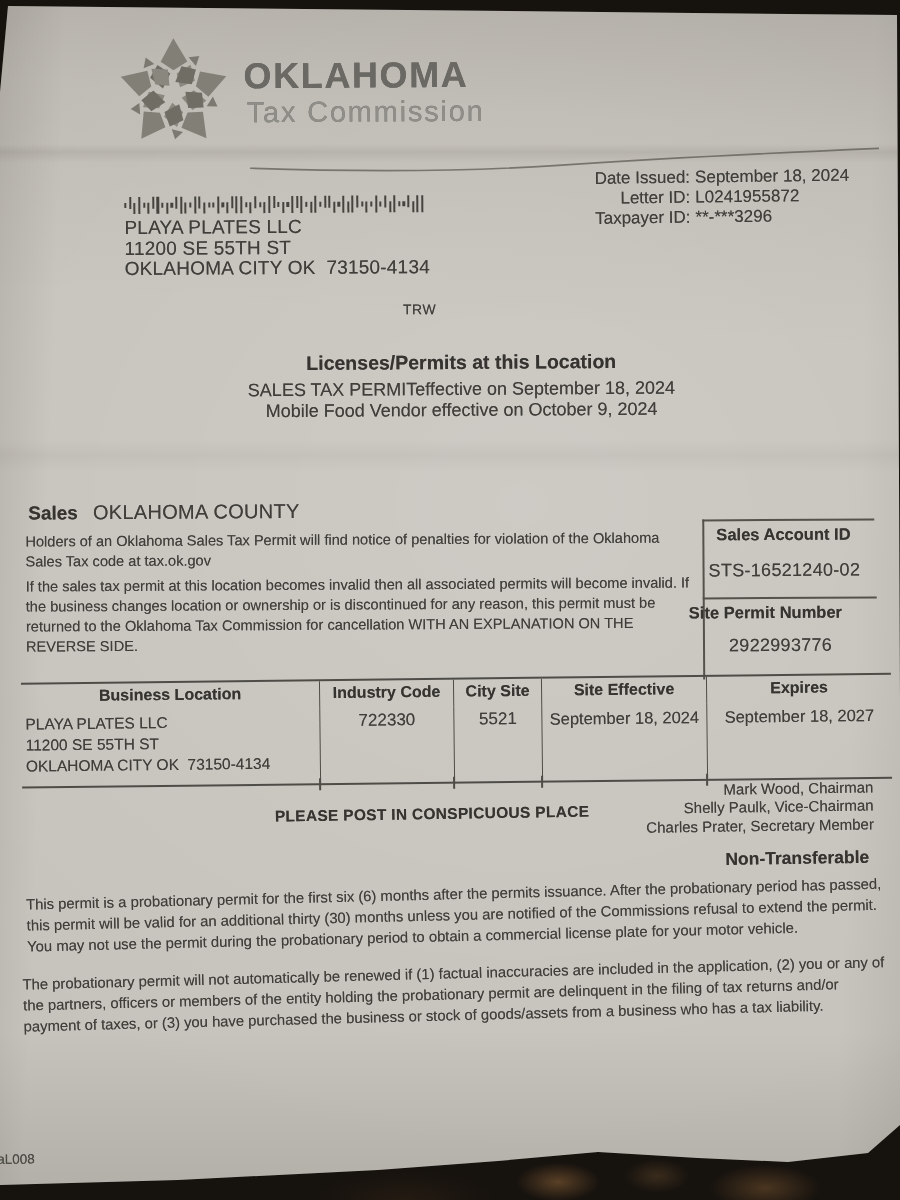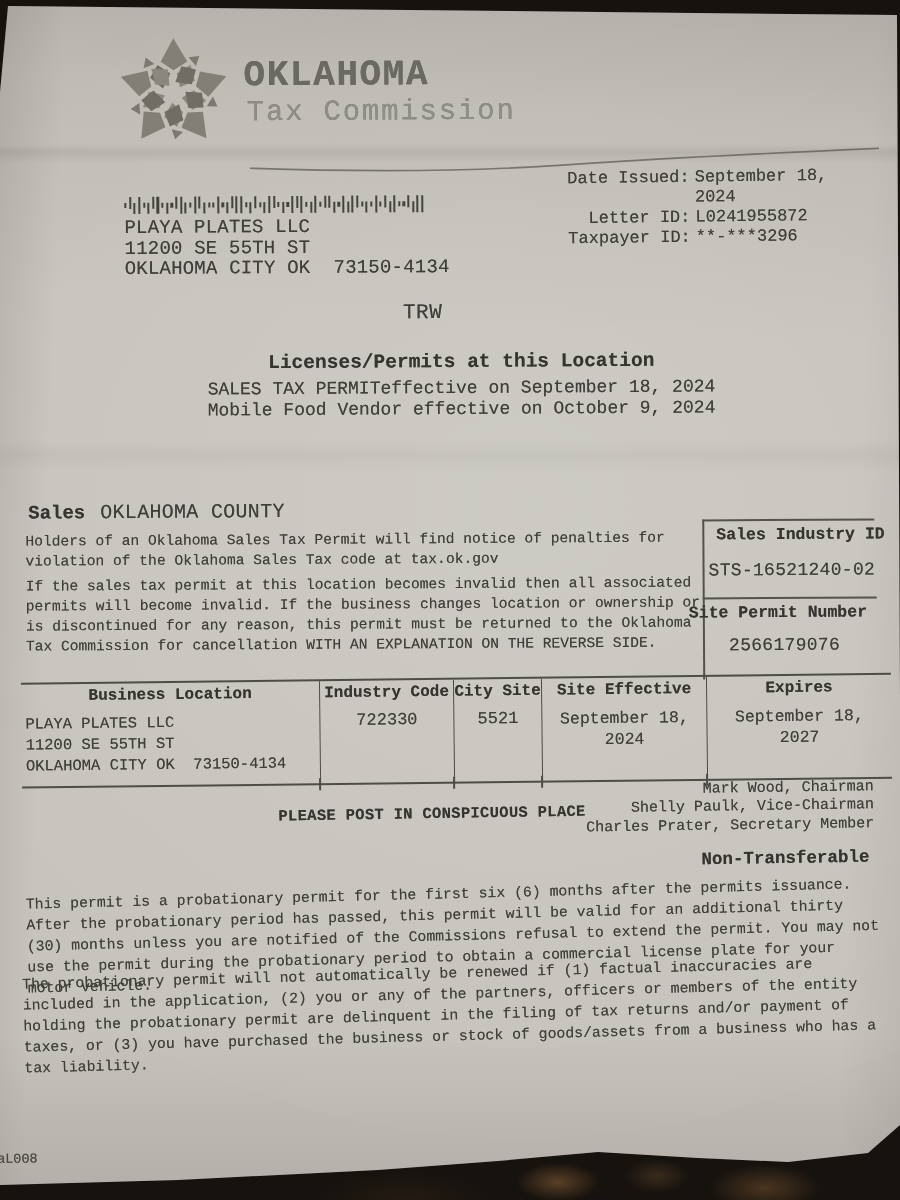--- a/index.html
+++ b/index.html
@@ -1,18 +1,18 @@
 <!DOCTYPE html>
 <html><head>
 <meta charset="utf-8">
 <style>
   html,body{margin:0;padding:0;background:#000;}
   .photo{
     position:relative;width:900px;height:1200px;overflow:hidden;
-    font-family:Liberation Mono, monospace;
+    font-family:Liberation Sans, sans-serif;
     background:
       radial-gradient(60px 28px at 62% 98.5%, #5a4026 0%, rgba(90,64,38,0) 70%),
       radial-gradient(80px 34px at 85% 99%, #4a3520 0%, rgba(74,53,32,0) 70%),
       radial-gradient(46px 24px at 73% 98%, #3a2c1c 0%, rgba(58,44,28,0) 72%),
       radial-gradient(120px 40px at 45% 100%, #241b12 0%, rgba(36,27,18,0) 75%),
       #16120e;
   }
   .paper{
     position:absolute;inset:0;
     background:#c6c3bc;
@@ -45,21 +45,21 @@
 
   
   .addr-line{font-size:19px;line-height:20.5px;letter-spacing:.2px;}
   .barcode{height:17px;margin-bottom:4px;white-space:nowrap;}
   .bar{display:inline-block;width:2.1px;margin-right:2.55px;background:#44433e;vertical-align:top;}
   .bar-F{height:17px;}
   .bar-A{height:11.5px;}
   .bar-D{height:11.5px;margin-top:5.5px;}
   .bar-T{height:5.5px;margin-top:5.5px;}
 
-  .trw{font-size:21px;letter-spacing:.5px;}
+  .trw{font-size:14px;letter-spacing:.5px;}
 
   .licenses{width:640px;text-align:center;}
   .lic-title{font-size:19.5px;font-weight:bold;margin-bottom:5px;color:#353430;}
   .lic-item{font-size:18px;line-height:20.5px;}
 
   .county{display:flex;align-items:baseline;gap:15px;}
   .county-label{font-size:19px;font-weight:bold;color:#353430;}
   .county-value{font-size:20px;letter-spacing:.3px;}
 
   .notice{font-size:14.6px;line-height:1.36;}
@@ -153,24 +153,24 @@
       <span class="county-label">Sales</span>
       <span class="county-value ws">OKLAHOMA COUNTY</span>
     </div>
 
     <div class="abs notice" style="left:25px;top:530px;width:664px;">Holders of an Oklahoma Sales Tax Permit will find notice of penalties for violation of the Oklahoma Sales Tax code at tax.ok.gov</div>
     <div class="abs notice" style="left:25px;top:575px;width:676px;">If the sales tax permit at this location becomes invalid then all associated permits will become invalid. If the business changes location or ownership or is discontinued for any reason, this permit must be returned to the Oklahoma Tax Commission for cancellation WITH AN EXPLANATION ON THE REVERSE SIDE.</div>
 
     <div class="abs boxline" style="left:702px;top:521px;width:172px;height:2px;"></div>
     <div class="abs boxline" style="left:702px;top:521px;width:2px;height:160px;"></div>
     <div class="abs boxline" style="left:702px;top:599px;width:174px;height:2px;"></div>
-    <div class="abs acct-label" style="left:716px;top:527px;">Sales Industry ID</div>
+    <div class="abs acct-label" style="left:716px;top:527px;">Sales Account ID</div>
     <div class="abs acct-value" style="left:708px;top:562px;">STS-16521240-02</div>
     <div class="abs acct-label" style="left:688px;top:605px;">Site Permit Number</div>
-    <div class="abs acct-value" style="left:728px;top:637px;">2566179076</div>
+    <div class="abs acct-value" style="left:728px;top:637px;">2922993776</div>
 
     <div class="abs loc-table" style="left:20px;top:680px;">
       <div class="h">Business Location</div>
       <div class="h bl">Industry Code</div>
       <div class="h bl">City Site</div>
       <div class="h bl">Site Effective</div>
       <div class="h bl">Expires</div>
 
       <div class="c loc-addr">
         <div class="ws">PLAYA PLATES LLC</div>

